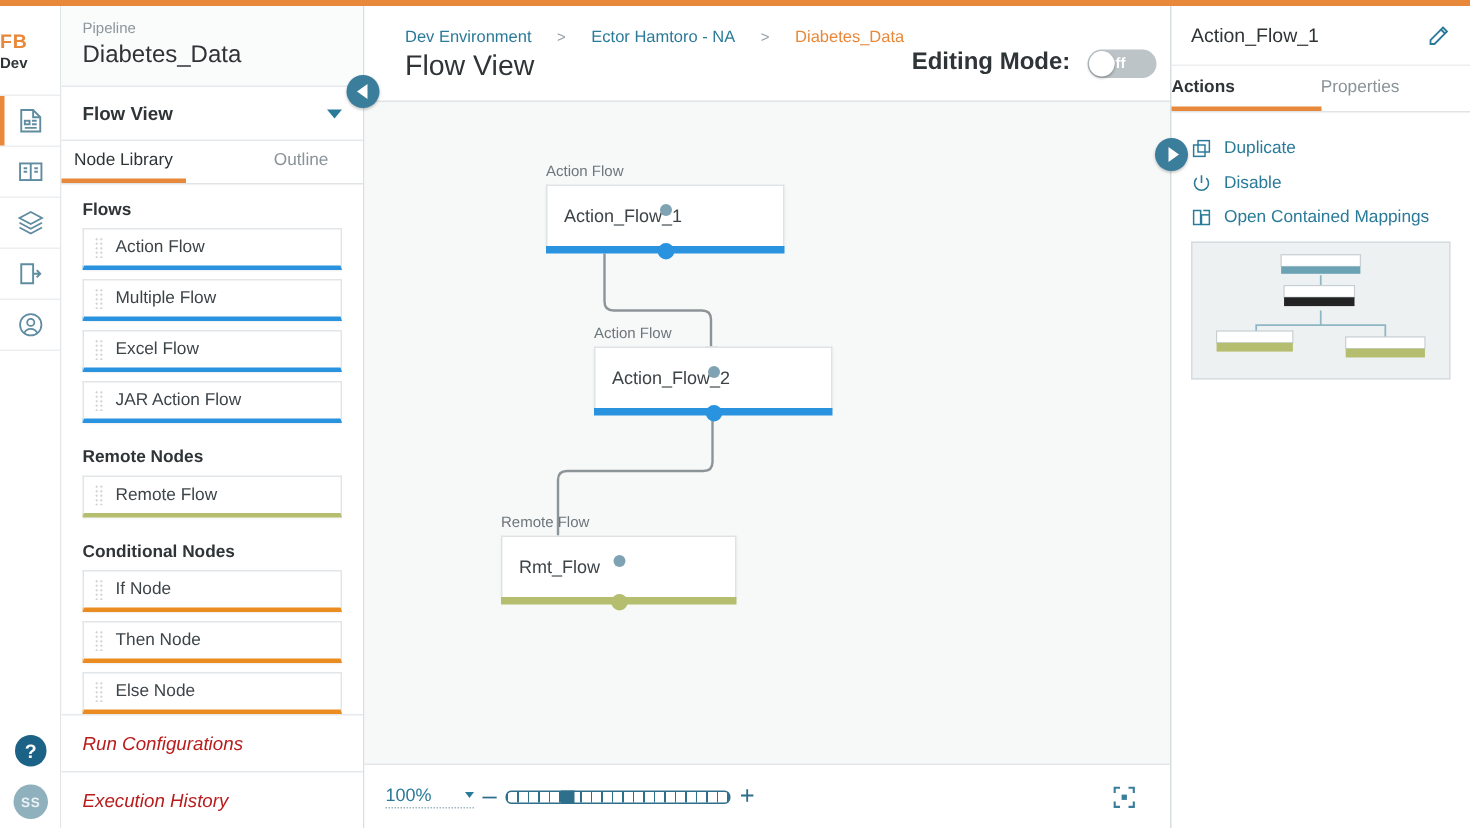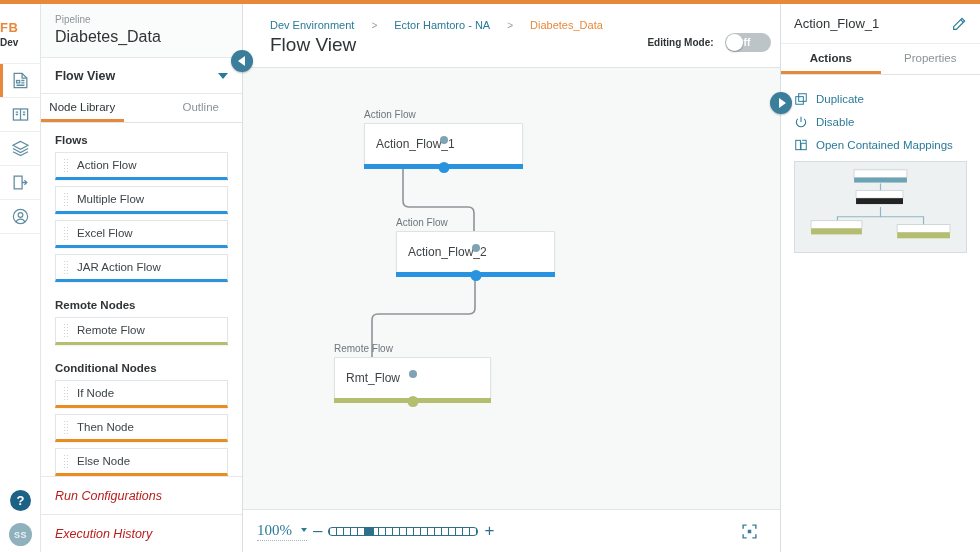--- a/index.html
+++ b/index.html
@@ -144,21 +144,21 @@
   .crumbs .sep { color: #97a0a5; font-size: 10px; }
   .crumbs .cur { color: #e8883a; }
   .page-title {
     position: absolute; top: 30px; left: 27px;
     font-size: 19px; color: #2f3437;
   }
   .editing-wrap {
     position: absolute; top: 25px; right: 13px;
     display: flex; align-items: center; gap: 11px;
   }
-  .editing-lbl { font-size: 10px; font-weight: bold; color: #2f3437; text-align: right; }
+  .editing-lbl { font-size: 16px; font-weight: bold; color: #2f3437; text-align: right; }
   .toggle {
     width: 46px; height: 19px; border-radius: 10px;
     background: #bcc4c8; position: relative;
     display: flex; align-items: center; justify-content: center;
   }
   .toggle .knob {
     position: absolute; left: 1px; top: 1px;
     width: 17px; height: 17px; border-radius: 50%; background: #fff;
     box-shadow: 0 1px 2px rgba(0,0,0,.3);
   }
@@ -199,23 +199,23 @@
   .flow-node.olive .dot-bottom { background: #b5bd6e; }
   .edges { position: absolute; top: 0; left: 0; width: 537px; height: 441px; }
 
   
   .bottombar {
     position: absolute; top: 509px; left: 243px; width: 537px; height: 43px;
     background: #ffffff; border-top: 1px solid #e3e6e8;
     display: flex; align-items: center;
   }
   .zoom-val {
-    margin-left: 14px; font-size: 15px; color: #2a7a99;
+    margin-left: 14px; font-size: 12px; color: #2a7a99;
     border-bottom: 1px dotted #9fb6c1; padding-bottom: 1px;
-    display: flex; align-items: center; gap: 9px; font-family: Liberation Serif, serif;
+    display: flex; align-items: center; gap: 22px;
   }
   .mini-caret {
     width: 0; height: 0; border-left: 3.5px solid transparent;
     border-right: 3.5px solid transparent; border-top: 4px solid #2a7a99;
   }
   .zoom-minus, .zoom-plus {
     color: #2e6f8c; font-size: 17px; line-height: 10px; margin: 0 6px;
   }
   .slider {
     width: 150px; height: 9px; border: 1px solid #2e6f8c; border-radius: 4px;
@@ -233,21 +233,21 @@
     position: absolute; top: 4px; left: 780px; width: 200px; height: 548px;
     background: #ffffff; border-left: 1px solid #d9dee1;
   }
   .rpanel-head {
     height: 40px; display: flex; align-items: center; justify-content: space-between;
     padding: 0 13px; border-bottom: 1px solid #eceef0;
   }
   .rpanel-head .nm { font-size: 13px; color: #2f3437; }
   .rtabs { display: flex; border-bottom: 1px solid #e0e4e6; }
   .rtab {
-    flex: 1; text-align: center; font-size: 11.5px; padding: 8px 0 7px 0;
+    flex: 1; text-align: left; font-size: 11.5px; padding: 8px 0 7px 0;
     color: #8a9398; border-bottom: 3px solid transparent;
   }
   .rtab.active { color: #2f3437; font-weight: bold; border-bottom-color: #e8883a; }
   .action-row {
     display: flex; align-items: center; gap: 8px;
     padding: 9px 0 0 13px; font-size: 11.5px; color: #2a7a99;
   }
   .thumb {
     margin: 9px 13px 0 13px; height: 92px;
     background: #eef1f2; border: 1px solid #d6dce0; position: relative;

